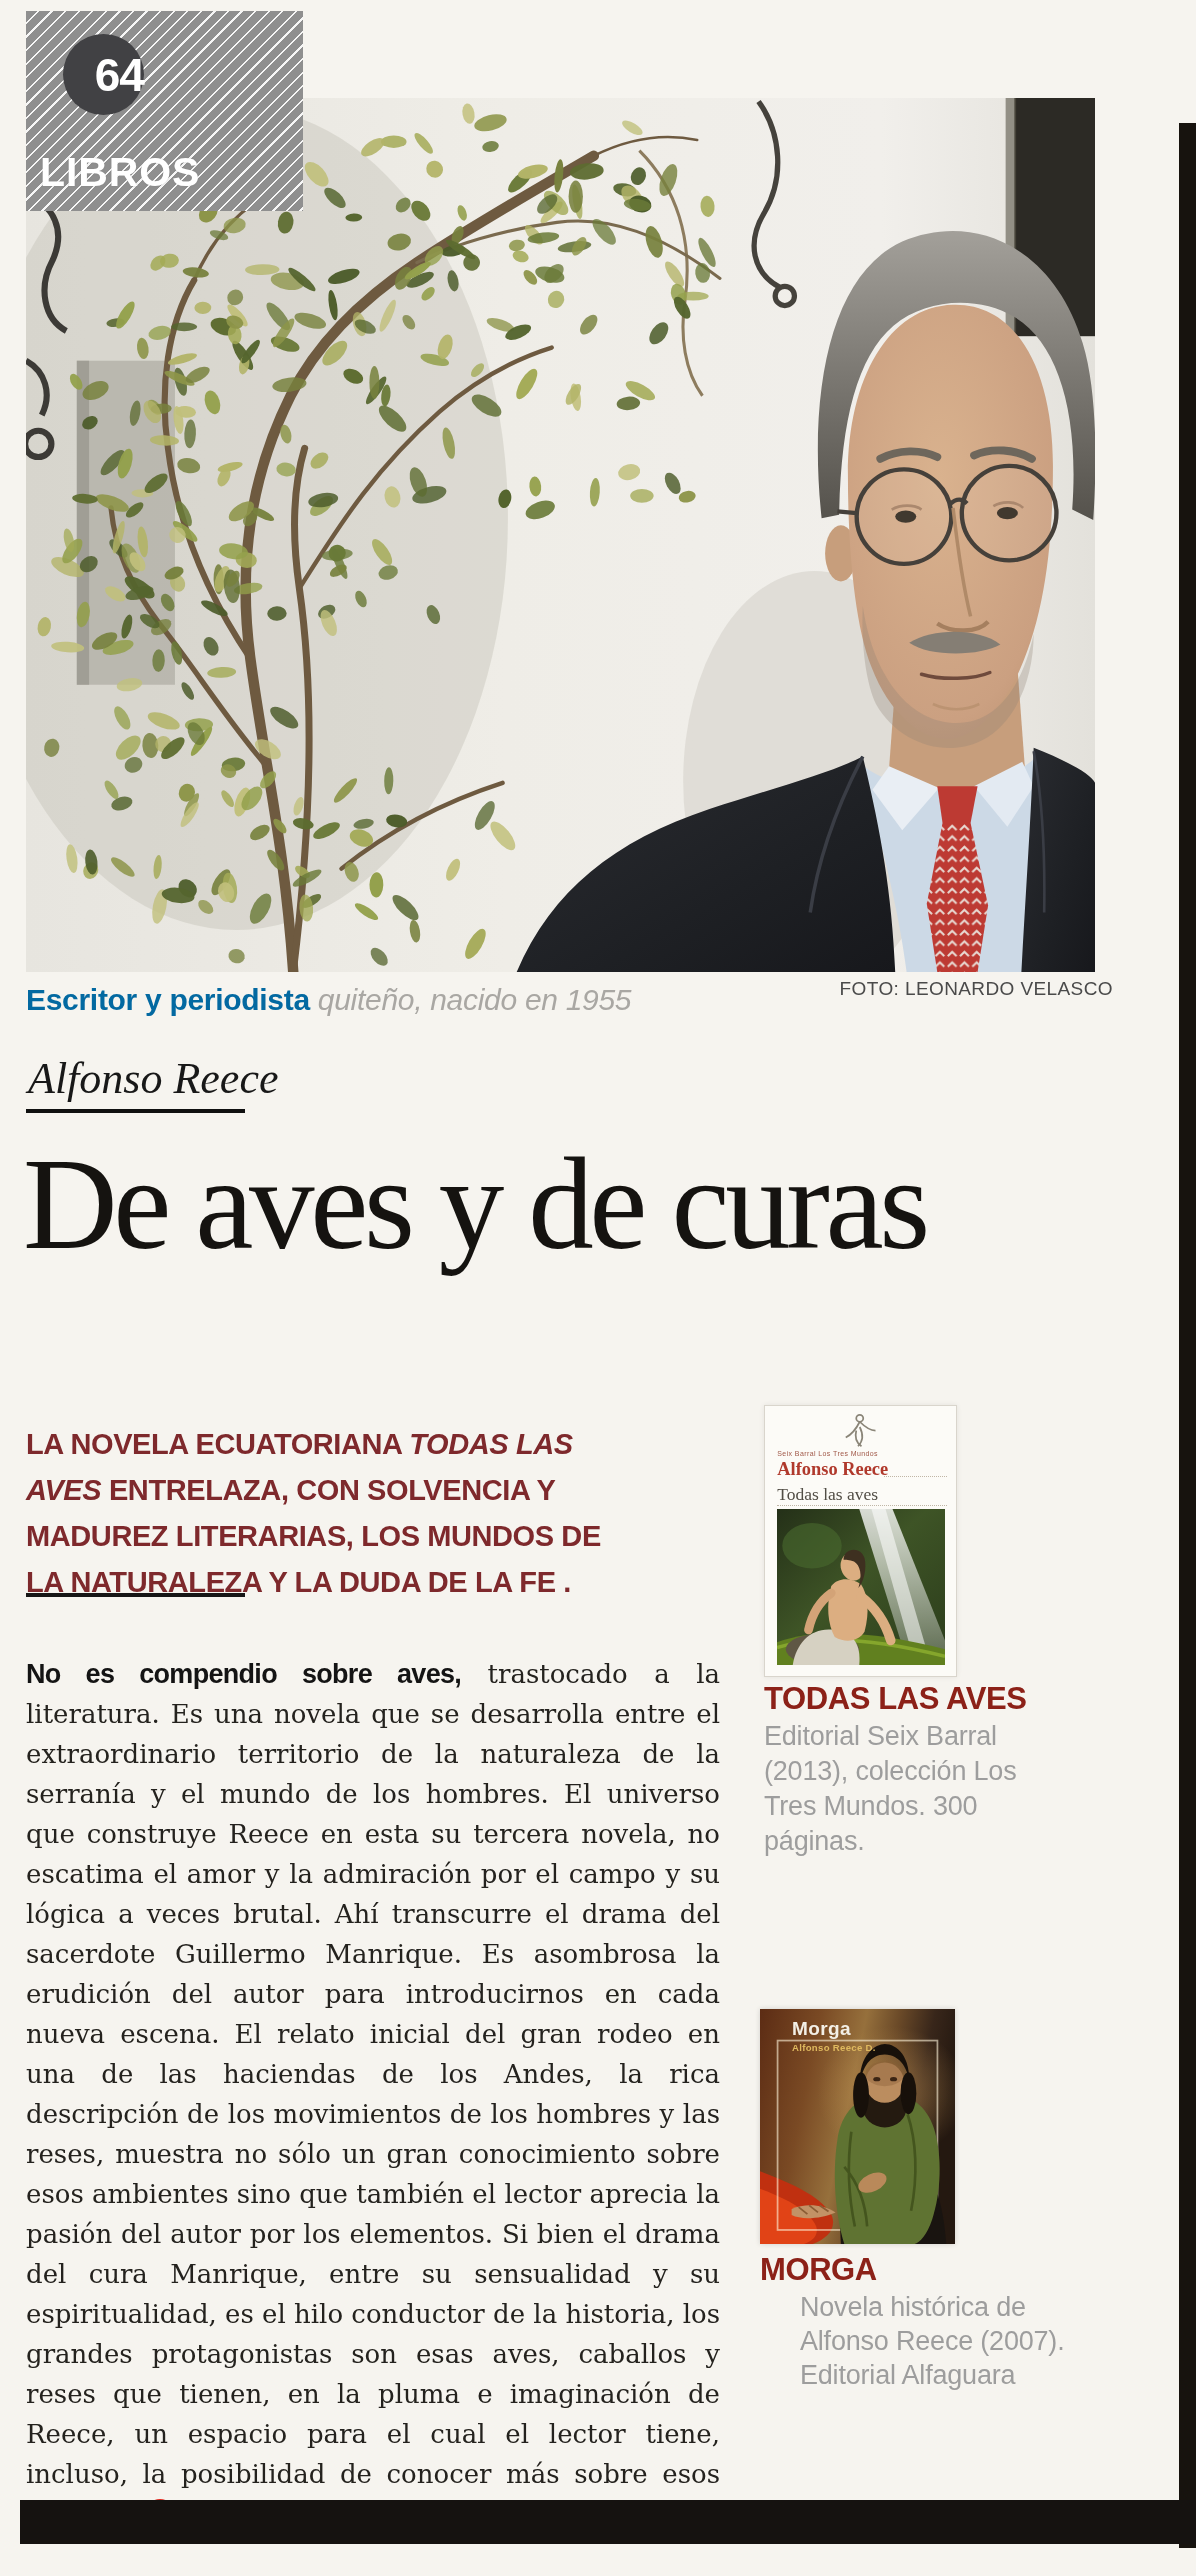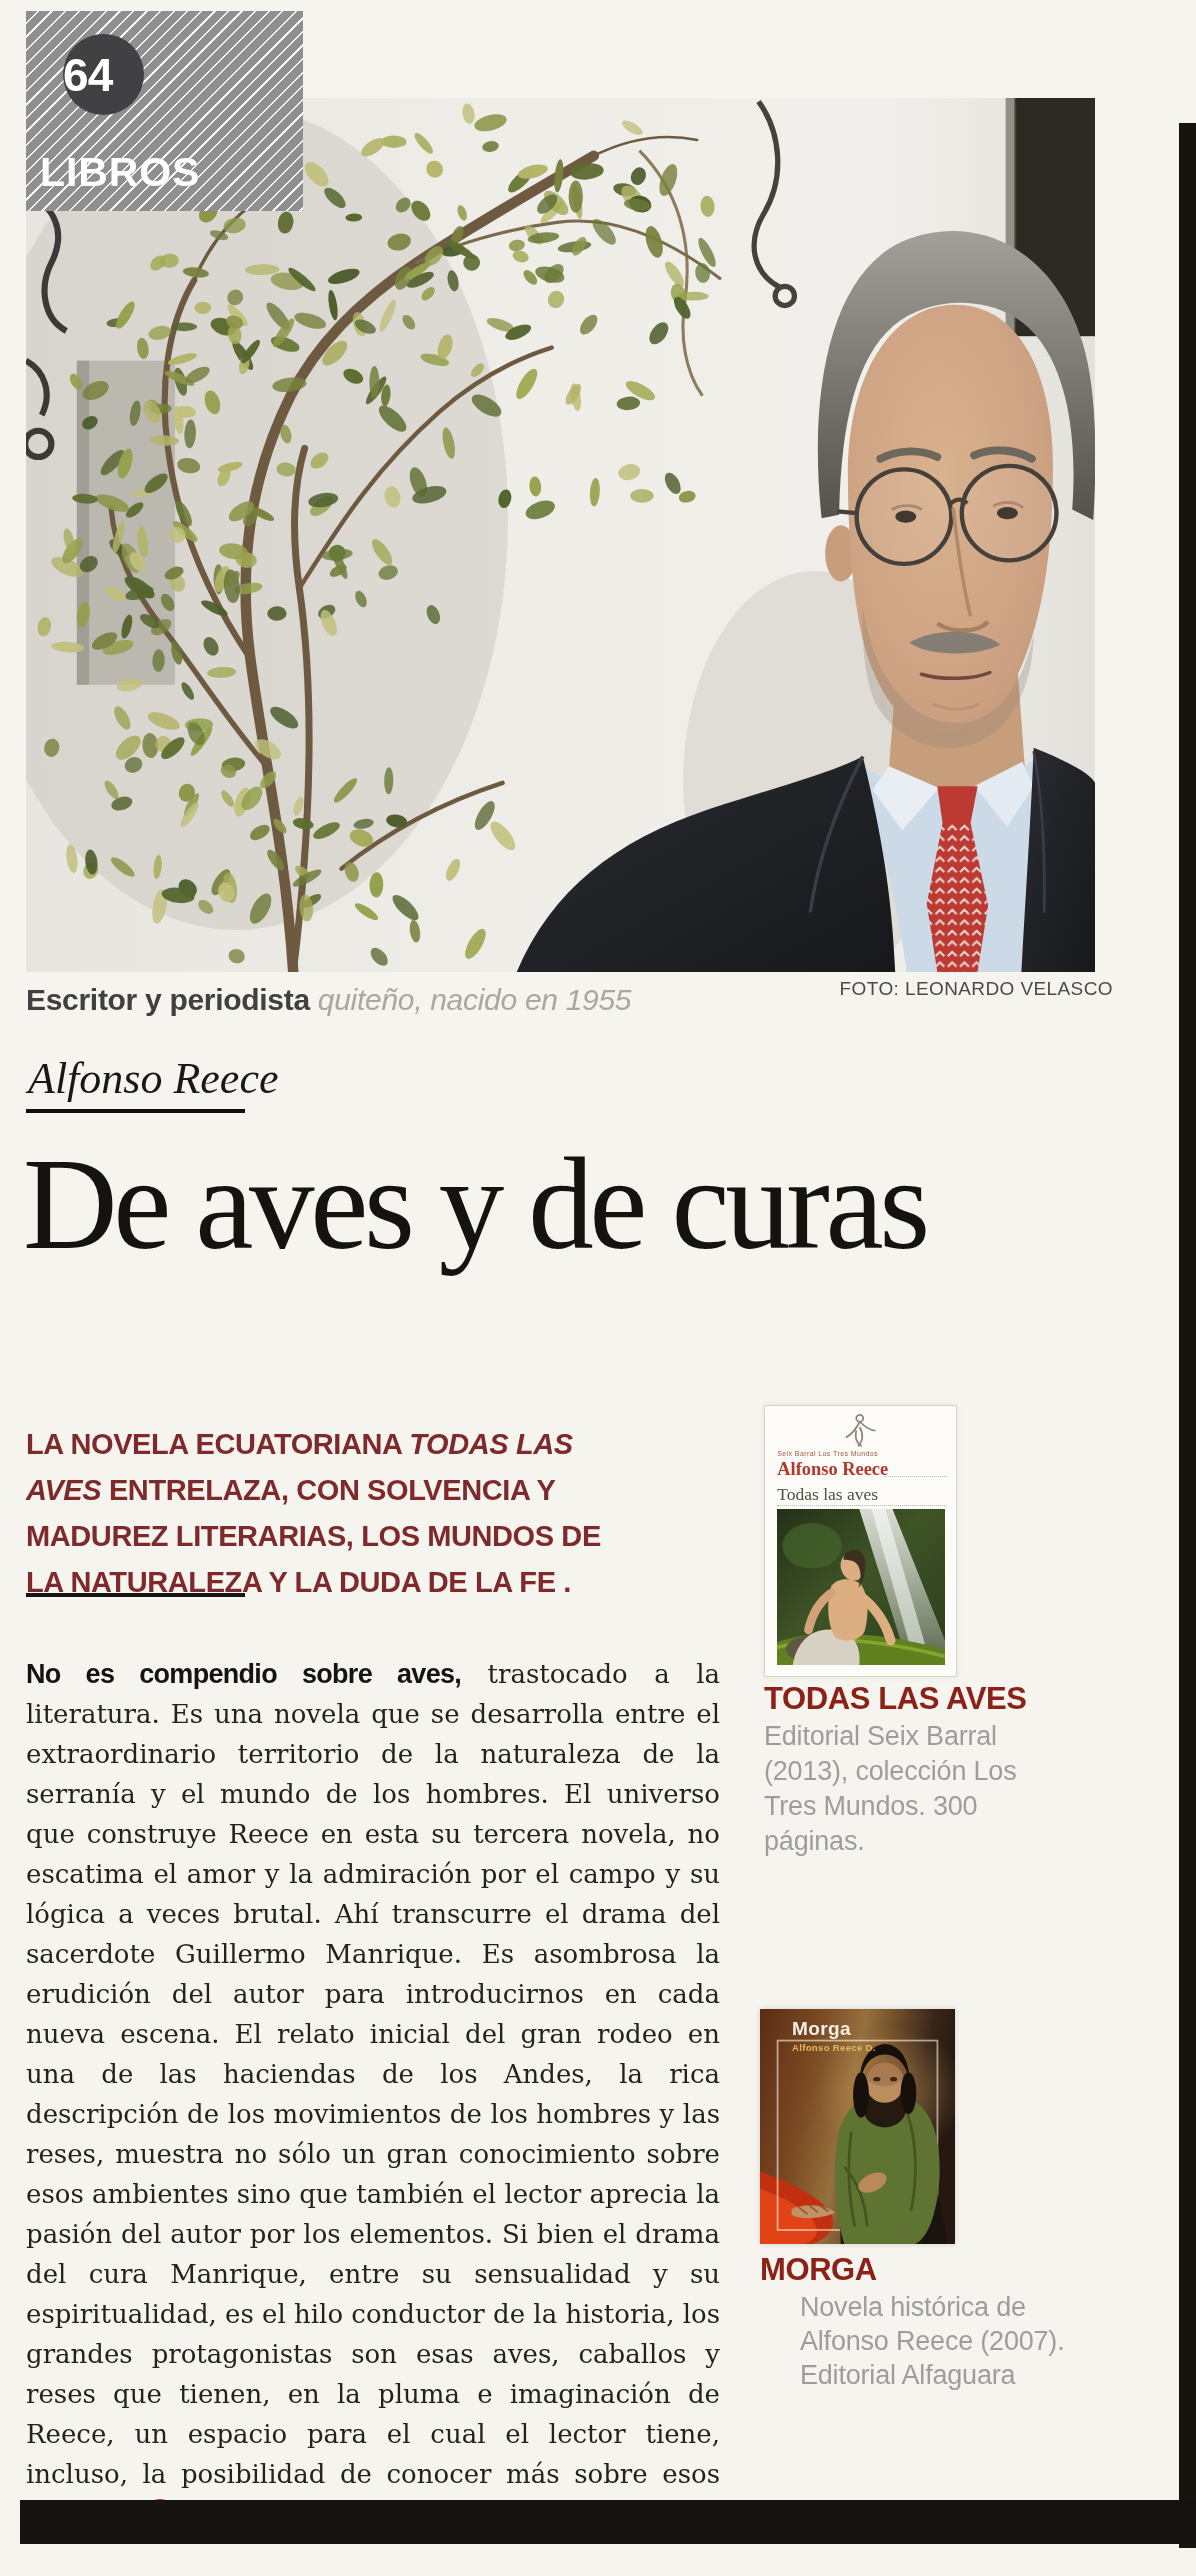--- a/index.html
+++ b/index.html
@@ -15,38 +15,38 @@
   .bottom-bar{left:20px;top:2500px;width:1176px;height:44px;background:#151210;}
 
   
   .banner{
     left:26px;top:11.4px;width:277px;height:200px;
     background-color:#8f8f8f;
     background-image:repeating-linear-gradient(135deg,rgba(255,255,255,0) 0 8px,rgba(255,255,255,.92) 8px 9.6px);
   }
   .banner-circle{
     left:37px;top:23px;width:81px;height:81px;border-radius:50%;
-    background:#414144;color:#fff;display:flex;align-items:center;justify-content:flex-start;
+    background:#414144;color:#fff;display:flex;align-items:center;justify-content:flex-end;
     font-size:46px;font-weight:bold;letter-spacing:-0.9px;
   }
   .banner-label{
     left:14px;top:138px;color:#fff;font-size:41px;font-weight:800;letter-spacing:0.9px;
     text-shadow:0 0 1.8px rgba(120,120,120,.4);
   }
 
   
   .photo{left:26px;top:98px;width:1069px;height:874px;background:#e9e7e1;}
   .photo svg{display:block;width:100%;height:100%;}
 
   .photo-credit{
     left:666px;top:978px;width:447px;text-align:right;
     font-size:19px;color:#4a4a4a;letter-spacing:0.4px;
   }
   .photo-caption{left:26px;top:983px;font-size:30px;letter-spacing:-0.3px;}
-  .photo-caption .cap-bold{font-weight:bold;color:#404040;}
+  .photo-caption .cap-bold{font-weight:bold;color:#0369a1;}
   .photo-caption .cap-rest{color:#a9a7a3;font-style:italic;}
 
   
   .byline{
     left:28px;top:1053px;font-family:"Liberation Serif",serif;font-style:italic;
     font-size:44px;color:#181818;letter-spacing:0;
   }
   .byline-rule{left:26px;top:1109px;width:219px;height:4.4px;background:#101010;}
   .headline{
     left:23px;top:1148px;width:1170px;

